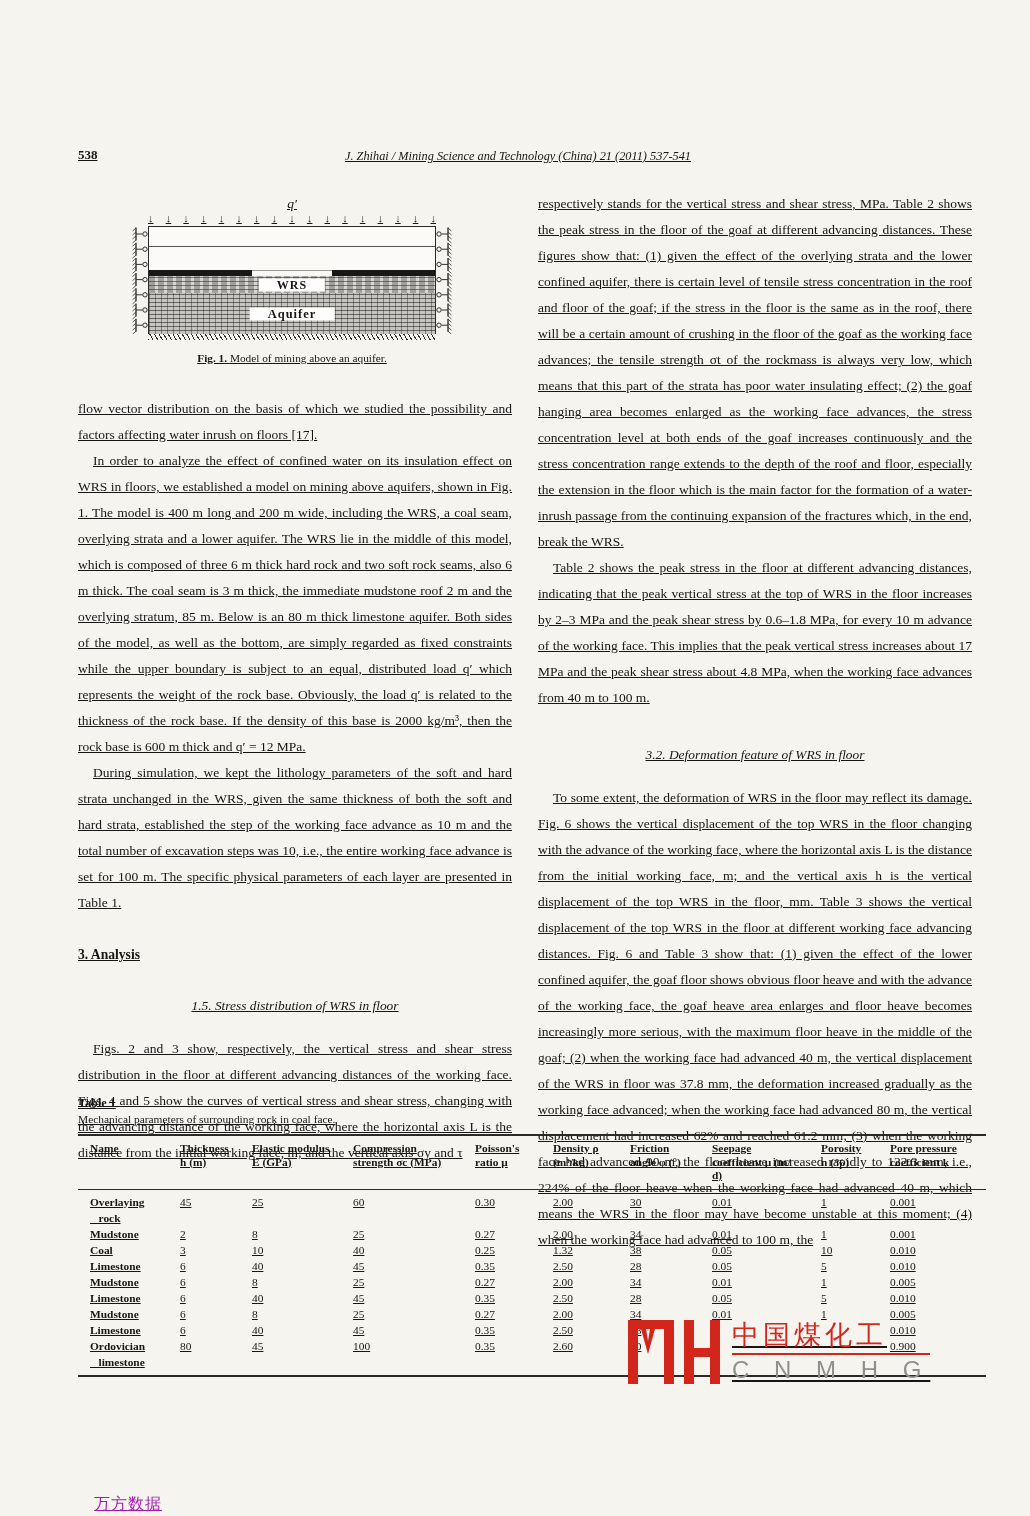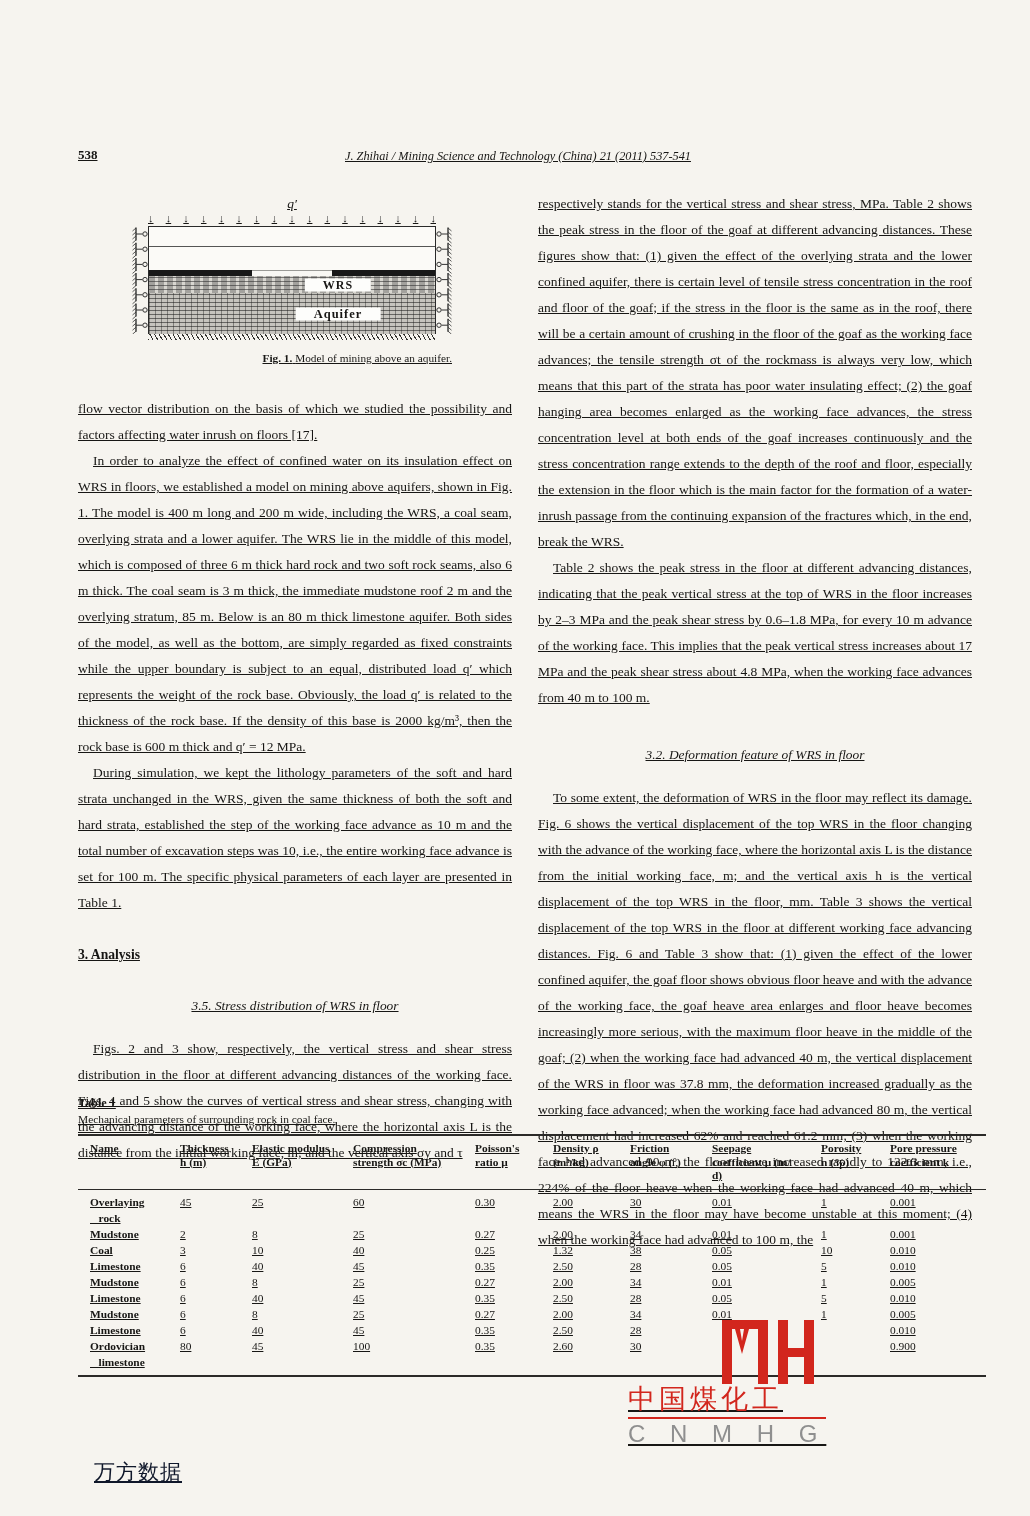--- a/index.html
+++ b/index.html
@@ -27,24 +27,24 @@
   .layer-ob2{height:23px;background:#fbfaf7;}
   .layer-coal{height:6px;background:#181818;}
   .coal-gap{position:absolute;left:36%;top:0;width:28%;height:100%;background:#f8f7f3;border-top:1px solid #9a9a96;}
   .layer-wrs{height:17px;background-color:#d8d6d0;
     background-image:repeating-linear-gradient(0deg,transparent 0 3px,rgba(40,40,40,.55) 3px 4px),
                      repeating-linear-gradient(90deg,rgba(40,40,40,.30) 0 6px,transparent 6px 9px);}
   .layer-aq{height:41px;background-color:#c6c4be;
     background-image:repeating-linear-gradient(0deg,transparent 0 3px,rgba(25,25,25,.55) 3px 4px),
                      repeating-linear-gradient(90deg,rgba(25,25,25,.40) 0 1px,transparent 1px 6px);}
   .layer-label{position:absolute;left:50%;top:50%;transform:translate(-50%,-50%);
-    background:#fdfdfb;padding:0 18px;font-weight:bold;font-size:12px;letter-spacing:1px;white-space:nowrap;line-height:13px;margin-left:46px;}
+    background:#fdfdfb;padding:0 18px;font-weight:bold;font-size:12px;letter-spacing:1px;white-space:nowrap;line-height:13px;}
   .fig-bottom-hatch{margin-left:16px;width:288px;height:6px;
     background:repeating-linear-gradient(60deg,#33332f 0 1px,transparent 1px 4px);}
-  .figure-caption{margin-top:12px;text-align:right;font-size:11.3px;width:320px;}
+  .figure-caption{margin-top:12px;text-align:center;font-size:11.3px;width:320px;}
   .figure-caption b{font-weight:bold;}
 
   
   .col{width:434px;font-size:13.5px;line-height:26px;text-align:justify;}
   .left-col{left:78px;top:396px;}
   .right-col{left:538px;top:191px;}
   .col p{margin:0;}
   .col p.ind{text-indent:15px;}
   h2.sec{font-size:13.6px;margin:26px 0 17px 0;font-weight:bold;text-align:left;}
   h3.subsec{font-size:13.4px;margin:25px 0 17px 0;font-weight:normal;font-style:italic;text-align:center;}
@@ -59,29 +59,29 @@
   table.params th{font-weight:bold;text-align:left;vertical-align:top;
     padding:6px 6px 6px 0;line-height:13.5px;white-space:pre-line;
     border-bottom:1.5px solid #2b2a28;}
   table.params td{vertical-align:top;padding:0 6px 0 0;line-height:16px;white-space:pre-line;}
   table.params tr.first td{padding-top:4px;}
   table.params tr.last td{padding-bottom:5px;}
   table.params th:first-child,table.params td:first-child{padding-left:12px;font-weight:bold;}
   table.params td:first-child{font-weight:bold;}
 
   
-  .logo{left:628px;top:1320px;display:flex;align-items:flex-end;flex-direction:column;}
+  .logo{left:628px;top:1320px;display:flex;align-items:flex-start;}
   .logo-mark{width:92px;height:64px;margin-right:12px;}
   .logo-text{display:flex;flex-direction:column;}
   .logo-cn{font-size:27px;line-height:30px;letter-spacing:4px;color:#d2261d;
     border-bottom:2px solid #d2261d;padding-bottom:3px;font-family:"Liberation Sans",sans-serif;}
   .logo-en{font-size:24px;line-height:28px;letter-spacing:9px;color:#8f8f8f;
     font-family:"Liberation Sans",sans-serif;margin-top:1px;}
 
-  .footer-mark{left:94px;top:1458px;font-size:21px;color:#0f172a;
+  .footer-mark{left:94px;top:1494px;font-size:16px;color:#a21caf;
     font-family:"Liberation Sans","DejaVu Sans",sans-serif;letter-spacing:1px;}
 </style>
 </head>
 <body>
 
 <div class="page">
 
   <div class="abs page-number">538</div>
   <div class="abs running-head">J. Zhihai / Mining Science and Technology (China) 21 (2011) 537-541</div>
 
@@ -228,21 +228,21 @@
       <b>Fig. 1.</b>
       <span>Model of mining above an aquifer.</span>
     </div>
   </div>
 
   <div class="abs col left-col">
     <p>flow vector distribution on the basis of which we studied the possibility and factors affecting water inrush on floors [17].</p>
     <p class="ind">In order to analyze the effect of confined water on its insulation effect on WRS in floors, we established a model on mining above aquifers, shown in Fig. 1. The model is 400 m long and 200 m wide, including the WRS, a coal seam, overlying strata and a lower aquifer. The WRS lie in the middle of this model, which is composed of three 6 m thick hard rock and two soft rock seams, also 6 m thick. The coal seam is 3 m thick, the immediate mudstone roof 2 m and the overlying stratum, 85 m. Below is an 80 m thick limestone aquifer. Both sides of the model, as well as the bottom, are simply regarded as fixed constraints while the upper boundary is subject to an equal, distributed load q′ which represents the weight of the rock base. Obviously, the load q′ is related to the thickness of the rock base. If the density of this base is 2000 kg/m³, then the rock base is 600 m thick and q′ = 12 MPa.</p>
     <p class="ind">During simulation, we kept the lithology parameters of the soft and hard strata unchanged in the WRS, given the same thickness of both the soft and hard strata, established the step of the working face advance as 10 m and the total number of excavation steps was 10, i.e., the entire working face advance is set for 100 m. The specific physical parameters of each layer are presented in Table 1.</p>
     <h2 class="sec">3. Analysis</h2>
-    <h3 class="subsec">3.5. Stress distribution of WRS in floor</h3>
+    <h3 class="subsec">1.5. Stress distribution of WRS in floor</h3>
     <p class="ind">Figs. 2 and 3 show, respectively, the vertical stress and shear stress distribution in the floor at different advancing distances of the working face. Figs. 4 and 5 show the curves of vertical stress and shear stress, changing with the advancing distance of the working face, where the horizontal axis L is the distance from the initial working face, m; and the vertical axis σy and τ</p>
   </div>
 
   <div class="abs col right-col">
     <p>respectively stands for the vertical stress and shear stress, MPa. Table 2 shows the peak stress in the floor of the goaf at different advancing distances. These figures show that: (1) given the effect of the overlying strata and the lower confined aquifer, there is certain level of tensile stress concentration in the roof and floor of the goaf; if the stress in the floor is the same as in the roof, there will be a certain amount of crushing in the floor of the goaf as the working face advances; the tensile strength σt of the rockmass is always very low, which means that this part of the strata has poor water insulating effect; (2) the goaf hanging area becomes enlarged as the working face advances, the stress concentration level at both ends of the goaf increases continuously and the stress concentration range extends to the depth of the roof and floor, especially the extension in the floor which is the main factor for the formation of a water-inrush passage from the continuing expansion of the fractures which, in the end, break the WRS.</p>
     <p class="ind">Table 2 shows the peak stress in the floor at different advancing distances, indicating that the peak vertical stress at the top of WRS in the floor increases by 2–3 MPa and the peak shear stress by 0.6–1.8 MPa, for every 10 m advance of the working face. This implies that the peak vertical stress increases about 17 MPa and the peak shear stress about 4.8 MPa, when the working face advances from 40 m to 100 m.</p>
     <h3 class="subsec">3.2. Deformation feature of WRS in floor</h3>
     <p class="ind">To some extent, the deformation of WRS in the floor may reflect its damage. Fig. 6 shows the vertical displacement of the top WRS in the floor changing with the advance of the working face, where the horizontal axis L is the distance from the initial working face, m; and the vertical axis h is the vertical displacement of the top WRS in the floor, mm. Table 3 shows the vertical displacement of the top WRS in the floor at different working face advancing distances. Fig. 6 and Table 3 show that: (1) given the effect of the lower confined aquifer, the goaf floor shows obvious floor heave and with the advance of the working face, the goaf heave area enlarges and floor heave becomes increasingly more serious, with the maximum floor heave in the middle of the goaf; (2) when the working face had advanced 40 m, the vertical displacement of the WRS in floor was 37.8 mm, the deformation increased gradually as the working face advanced; when the working face had advanced 80 m, the vertical displacement had increased 62% and reached 61.2 mm; (3) when the working face had advanced 90 m, the floor heave increased rapidly to 122.3 mm, i.e., 224% of the floor heave when the working face had advanced 40 m, which means the WRS in the floor may have become unstable at this moment; (4) when the working face had advanced to 100 m, the</p>
   </div>
 

